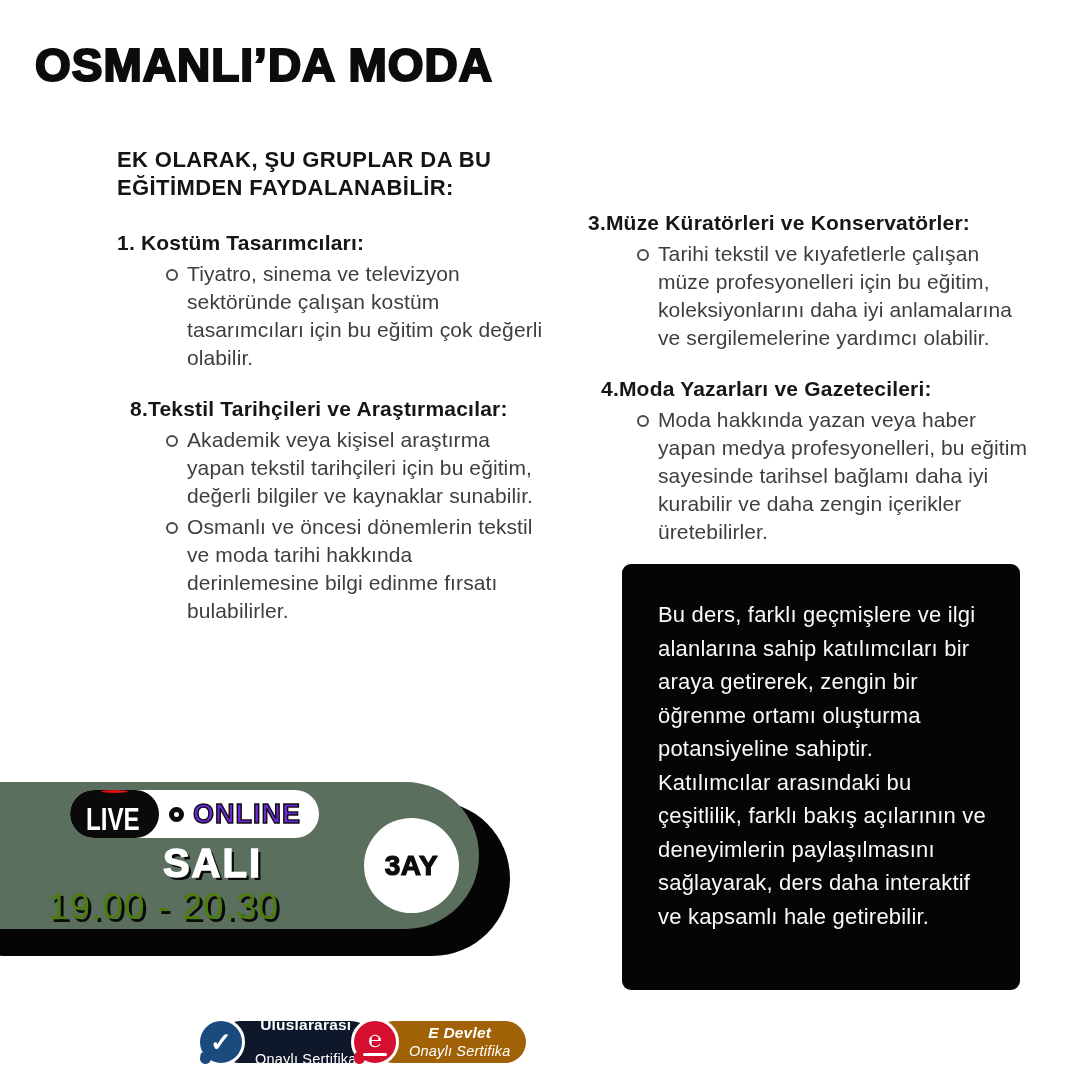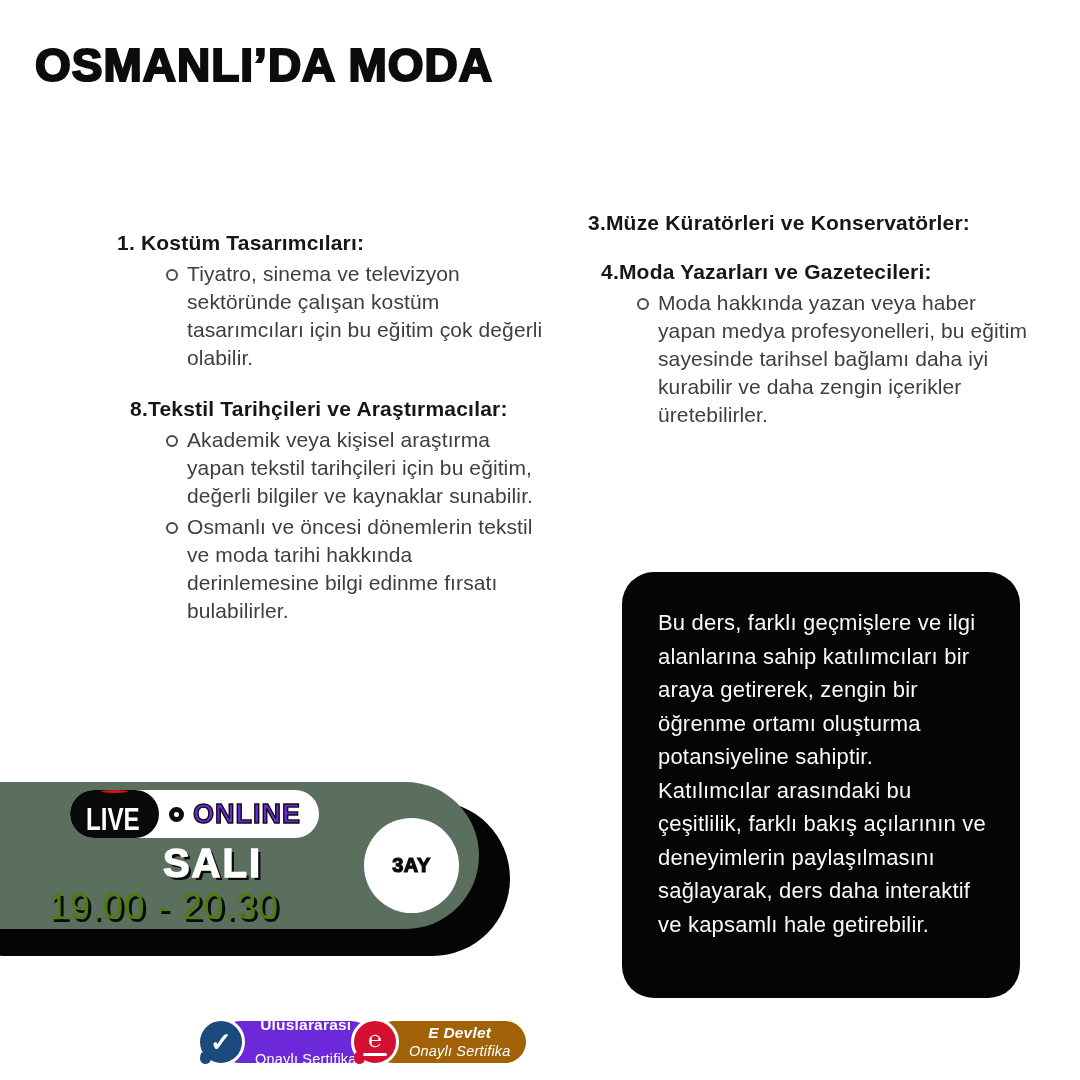--- a/index.html
+++ b/index.html
@@ -45,23 +45,22 @@
     color:#3e3e3e; margin-bottom:3px; letter-spacing:0.1px;
   }
   ul.bullets li::before {
     content:""; position:absolute; left:-21px; top:9px;
     width:8px; height:8px; border:2px solid #4a4a4a; border-radius:50%;
   }
 
   
   .highlight-box {
     position:absolute; left:622px; top:564px; width:398px; height:426px;
-    background:#050505; border-radius:32px; padding:34px 32px 30px 36px;
+    background:#050505; border-radius:9px; padding:34px 32px 30px 36px;
     color:#fafafa;
-    margin-top:8px;
   }
   .highlight-box p {
     font-size:22px; line-height:33.5px; letter-spacing:0.2px; font-weight:400;
   }
 
   
   .sched-shadow {
     position:absolute; left:-72px; top:801px; width:582px; height:155px;
     background:#050505; border-radius:120px;
   }
@@ -100,21 +99,21 @@
   }
   .sched-time {
     position:absolute; left:48px; top:886px; width:330px; z-index:3;
     text-align:left; color:#4d7c0f; font-size:37px; font-weight:400;
     letter-spacing:1px; text-shadow:3px 3px 0 rgba(5,5,5,0.95);
   }
   .sched-circle {
     position:absolute; left:364px; top:818px; width:95px; height:95px; z-index:4;
     background:#ffffff; border-radius:50%;
     display:flex; align-items:center; justify-content:center;
-    font-size:20px; font-weight:900; color:#0c0c0c;
+    font-size:28px; font-weight:900; color:#0c0c0c;
     letter-spacing:0.5px; -webkit-text-stroke:1.2px #0c0c0c;
   }
 
   
   .cert-heading {
     position:absolute; left:187px; top:987px; width:340px;
     text-align:center; font-size:25px; font-weight:900;
     letter-spacing:1.2px; color:#0c0c0c; -webkit-text-stroke:1.3px #0c0c0c;
   }
   .badge { position:absolute; top:1018px; display:flex; align-items:center; }
@@ -135,54 +134,58 @@
   .badge-blue .badge-circle::after { background:#1b4a7e; }
   .badge-red  .badge-circle::after { background:#d50f2f; }
   .check-glyph { color:#ffffff; font-size:26px; font-weight:900; line-height:1; }
   .e-glyph { color:#ffffff; font-size:23px; font-weight:700; font-style:italic; line-height:1; }
   .e-bar { width:24px; height:3px; background:#ffffff; border-radius:2px; margin-top:2px; }
   .badge-pill {
     margin-left:-26px; height:42px; border-radius:22px; color:#ffffff;
     display:flex; flex-direction:column; align-items:center; justify-content:center;
     padding:2px 15px 2px 36px; line-height:1.18; text-align:center;
   }
-  .badge-blue .badge-pill { background:#6d28d9;gap:16px; }
+  .badge-blue .badge-pill { background:#0f172a;gap:16px; }
   .badge-red  .badge-pill { background:#a16207;font-style:italic; }
   .badge-bold { font-size:15.5px; font-weight:800; letter-spacing:0.2px; }
   .badge-reg  { font-size:14.5px; font-weight:400; letter-spacing:0.2px; }
 </style>
 </head>
 <body>
 
 <div class="canvas">
 
   <div class="title-block">
     <div class="main-title">OSMANLI’DA MODA</div>
   </div>
 
+  <div class="intro">EK OLARAK, ŞU GRUPLAR DA BU EĞİTİMDEN FAYDALANABİLİR:</div>
 
   <div class="col col-left">
     <div class="group">
       <div class="group-title">1. Kostüm Tasarımcıları:</div>
       <ul class="bullets">
         <li>Tiyatro, sinema ve televizyon sektöründe çalışan kostüm tasarımcıları için bu eğitim çok değerli olabilir.</li>
       </ul>
     </div>
     <div class="group">
       <div class="group-title indent-sm">8.Tekstil Tarihçileri ve Araştırmacılar:</div>
       <ul class="bullets">
         <li>Akademik veya kişisel araştırma yapan tekstil tarihçileri için bu eğitim, değerli bilgiler ve kaynaklar sunabilir.</li>
         <li>Osmanlı ve öncesi dönemlerin tekstil ve moda tarihi hakkında derinlemesine bilgi edinme fırsatı bulabilirler.</li>
       </ul>
     </div>
   </div>
 
   <div class="col col-right">
     <div class="group">
       <div class="group-title">3.Müze Küratörleri ve Konservatörler:</div>
+      <ul class="bullets">
+        <li>Tarihi tekstil ve kıyafetlerle çalışan müze profesyonelleri için bu eğitim, koleksiyonlarını daha iyi anlamalarına ve sergilemelerine yardımcı olabilir.</li>
+      </ul>
     </div>
     <div class="group">
       <div class="group-title indent-sm">4.Moda Yazarları ve Gazetecileri:</div>
       <ul class="bullets">
         <li>Moda hakkında yazan veya haber yapan medya profesyonelleri, bu eğitim sayesinde tarihsel bağlamı daha iyi kurabilir ve daha zengin içerikler üretebilirler.</li>
       </ul>
     </div>
   </div>
 
   <div class="highlight-box">

